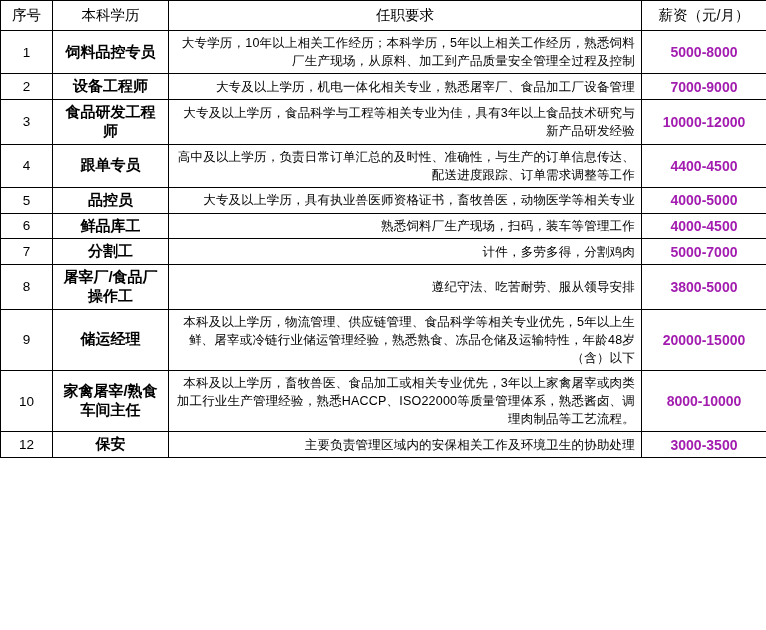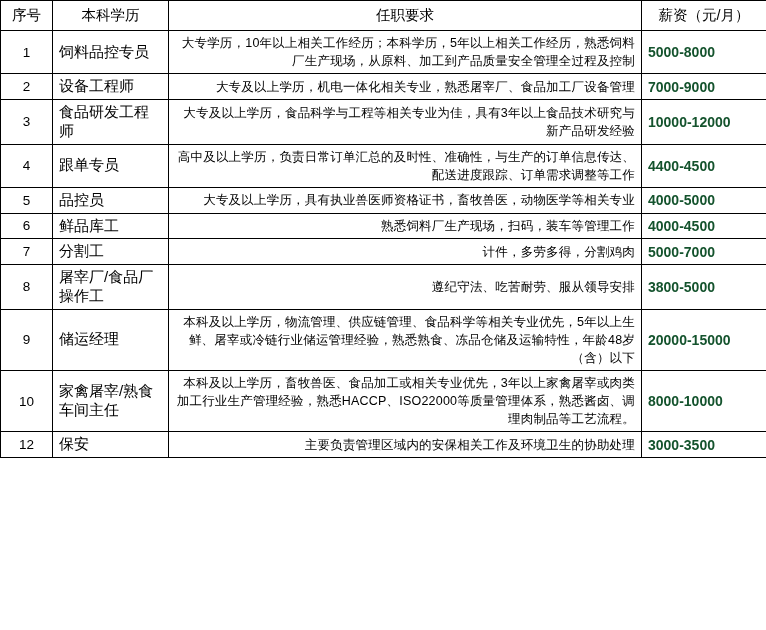--- a/index.html
+++ b/index.html
@@ -37,38 +37,40 @@
     font-size: 14.5px;
     text-align: center;
     height: 30px;
     padding: 4px 4px;
   }
   td.idx {
     text-align: center;
     font-size: 13.5px;
   }
   td.title {
-    font-weight: normal;
+    text-align: center;
+    font-weight: bold;
     font-size: 15px;
     line-height: 1.25;
   }
   td.title.small {
     font-size: 13px;
   }
   td.req {
     font-size: 12.5px;
     line-height: 1.45;
     text-align: right;
     padding: 5px 8px;
     letter-spacing: 0.2px;
   }
   td.pay {
+    text-align: center;
     font-weight: bold;
     font-size: 14px;
-    color: #14532d;
+    color: #a21caf;
     white-space: nowrap;
   }
 </style>
 </head>
 <body>
 
 <table class="job-table">
   <colgroup>
     <col class="c-index">
     <col class="c-title">

